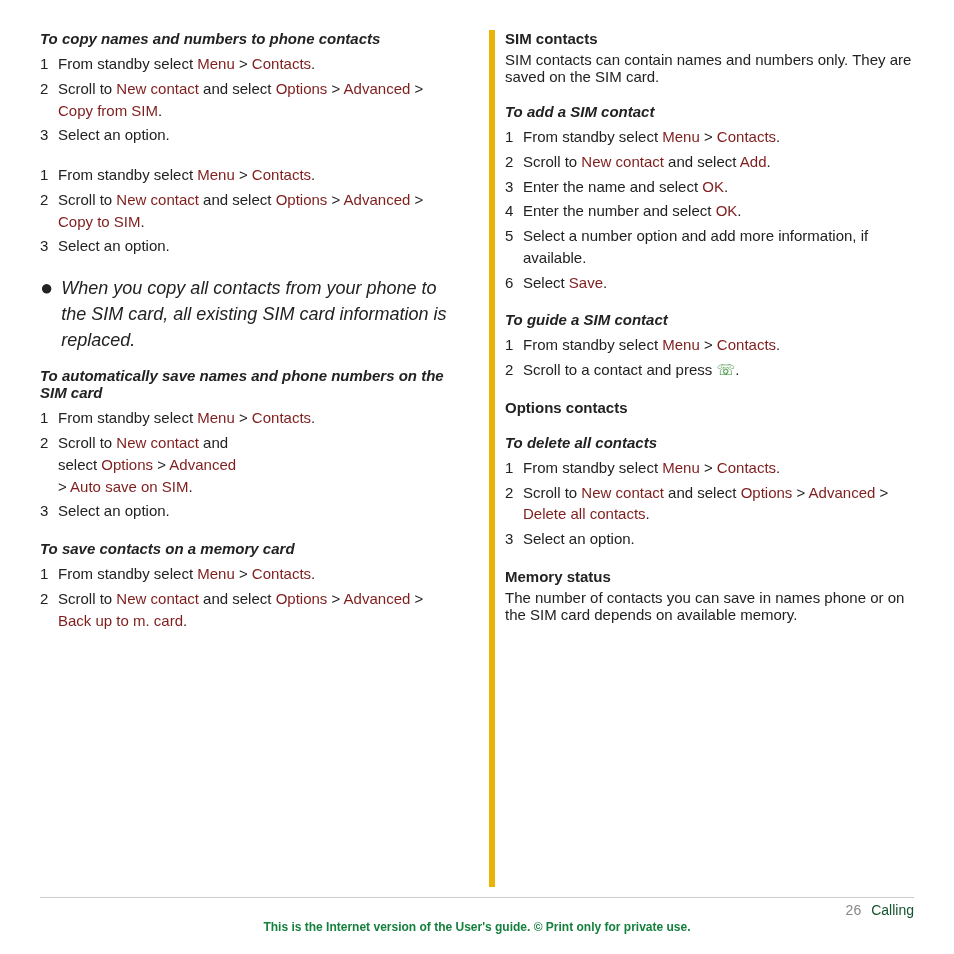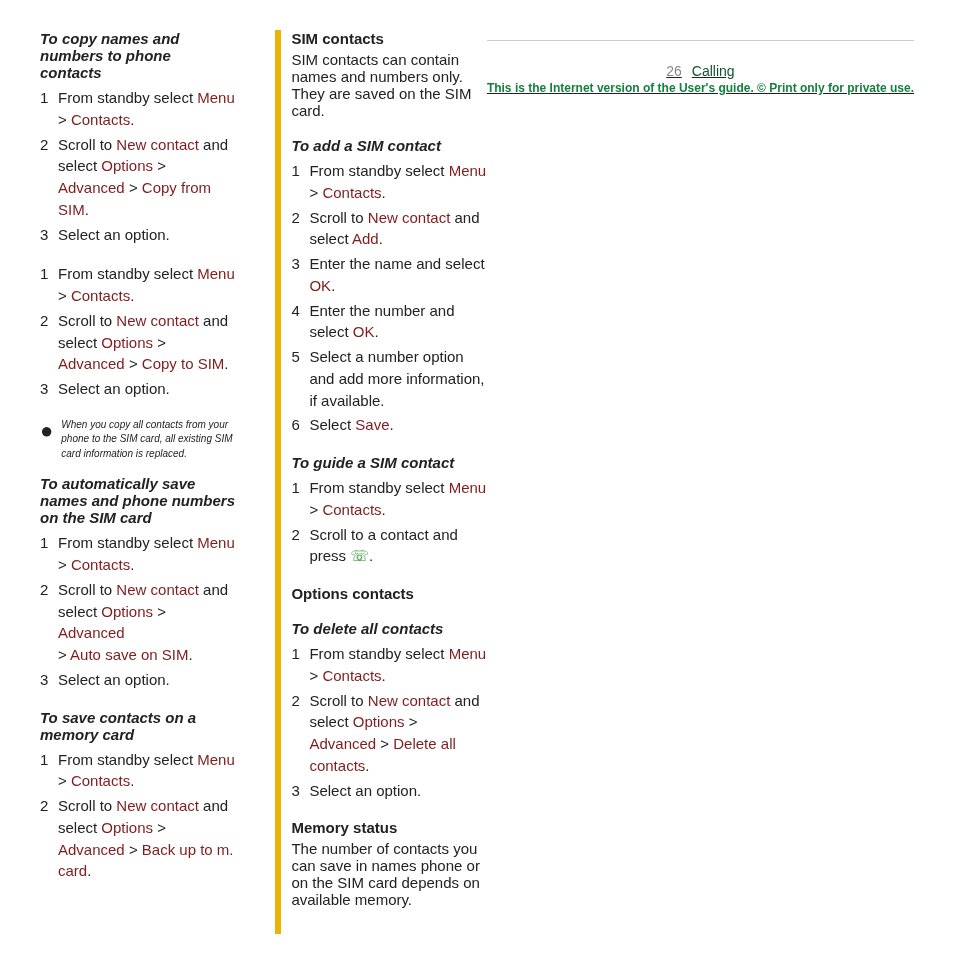--- a/index.html
+++ b/index.html
@@ -7,21 +7,21 @@
       width: 954px;
       height: 954px;
       background: #fff;
       font-family: Arial, Helvetica, sans-serif;
       font-size: 15px;
       color: #222;
       overflow: hidden;
     }
     .page {
       display: flex;
-      flex-direction: row;
+      flex-direction: column;
       height: 954px;
       padding: 30px 40px 20px 40px;
     }
     .columns {
       display: flex;
       flex: 1;
       gap: 30px;
     }
     .col-left {
       flex: 1;
@@ -79,32 +79,31 @@
       gap: 8px;
     }
     .note-icon {
       font-size: 22px;
       color: #222;
       line-height: 1.2;
       margin-top: 0px;
     }
     .note-text {
       font-style: italic;
-      font-size: 10px;
+      font-size: 18px;
       line-height: 1.45;
       color: #222;
     }
     .footer {
       border-top: 1px solid #ccc;
-      padding-top: 22px;
+      padding-top: 4px;
       margin-top: 10px;
       display: flex;
       flex-direction: column;
-      align-items: center;
-      text-decoration: underline;
+      align-items: flex-end;
     }
     .footer-page {
       font-size: 14px;
       color: #888;
       margin-bottom: 2px;
     }
     .footer-notice {
       font-size: 12px;
       color: #15803d;
       font-weight: bold;

